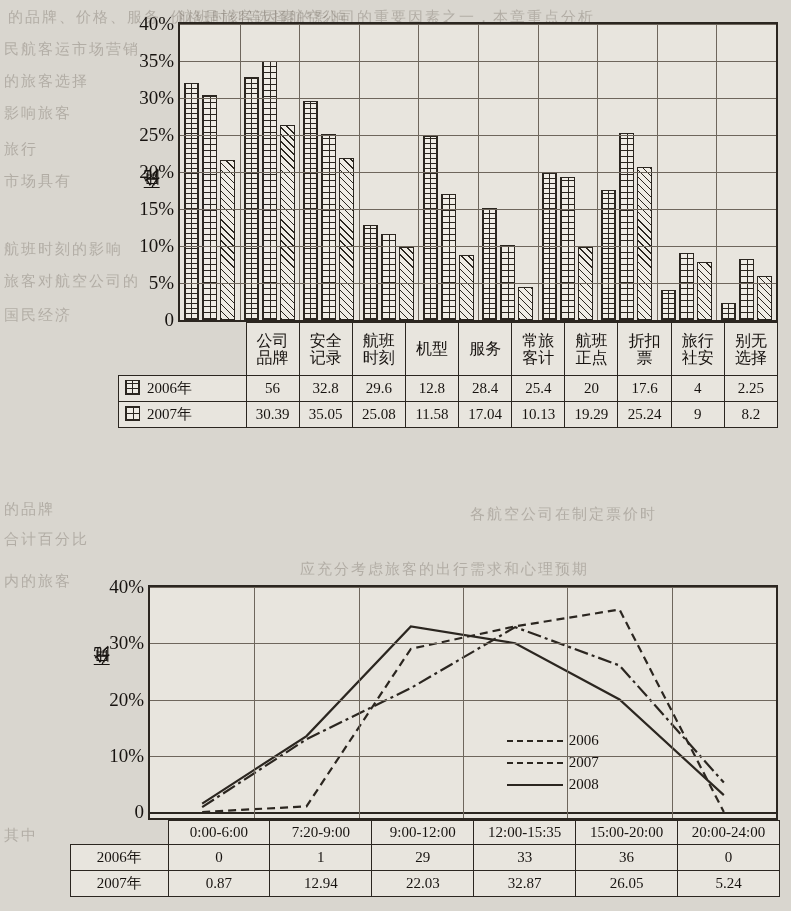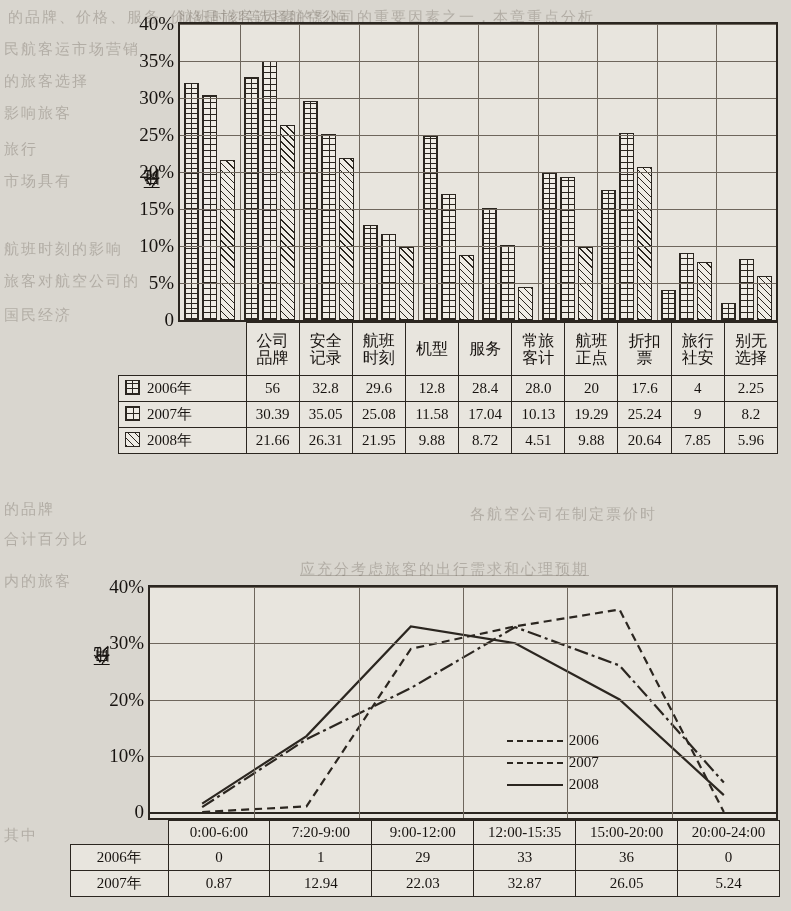--- a/index.html
+++ b/index.html
@@ -176,21 +176,21 @@
       <div class="bg-text" style="left: 4px; top: 272px;">旅客对航空公司的</div>
       <div class="bg-text" style="left: 4px; top: 306px;">国民经济</div>
       <div class="bg-text" style="left: 4px; top: 500px;">的品牌</div>
       <div class="bg-text" style="left: 4px; top: 530px;">合计百分比</div>
       <div class="bg-text" style="left: 4px; top: 572px;">内的旅客</div>
       <div class="bg-text" style="left: 4px; top: 826px;">其中</div>
       <div class="bg-text" style="left: 170px; top: 8px;">价格是旅客选择航空公司的重要因素之一，本章重点分析</div>
       <div class="bg-text" style="left: 300px; top: 110px;">机票价格的制定与旅客购票选择之间的关系</div>
       <div class="bg-text" style="left: 430px; top: 148px;">成本、供求关系等多种因素</div>
       <div class="bg-text" style="left: 470px; top: 505px;">各航空公司在制定票价时</div>
-      <div class="bg-text" style="left: 300px; top: 560px; text-decoration: underline;">应充分考虑旅客的出行需求和心理预期</div>
+      <div class="bg-text" style="left: 300px; top: 560px;">应充分考虑旅客的出行需求和心理预期</div>
     </div>
 
   <div id="fig1">
 
     <div class="ylabel">百分比</div>
 
     <div class="plot" id="fig1-plot">
       <div class="bars" id="fig1-bars">
           <div class="group">
             <div class="bar p2006" style="height: 236.8px;"></div>
@@ -315,51 +315,38 @@
               <div>选择</div>
             </td>
           </tr>
           <tr>
             <td class="rowhead"><span class="swatch p2006"></span>2006年</td>
             <td>56</td>
             <td>32.8</td>
             <td>29.6</td>
             <td>12.8</td>
             <td>28.4</td>
-            <td>28.0</td>
+            <td>25.4</td>
             <td>20</td>
             <td>17.6</td>
             <td>4</td>
             <td>2.25</td>
           </tr>
           <tr>
             <td class="rowhead"><span class="swatch p2007"></span>2007年</td>
             <td>30.39</td>
             <td>35.05</td>
             <td>25.08</td>
             <td>11.58</td>
             <td>17.04</td>
             <td>10.13</td>
             <td>19.29</td>
             <td>25.24</td>
             <td>9</td>
             <td>8.2</td>
-          </tr>
-          <tr>
-            <td class="rowhead"><span class="swatch p2008"></span>2008年</td>
-            <td>21.66</td>
-            <td>26.31</td>
-            <td>21.95</td>
-            <td>9.88</td>
-            <td>8.72</td>
-            <td>4.51</td>
-            <td>9.88</td>
-            <td>20.64</td>
-            <td>7.85</td>
-            <td>5.96</td>
           </tr>
         </tbody>
     </table>
 
   </div>
 
   <div id="fig2">
     <div class="ylabel">百分比</div>
 
     <div class="plot" id="fig2-plot">

